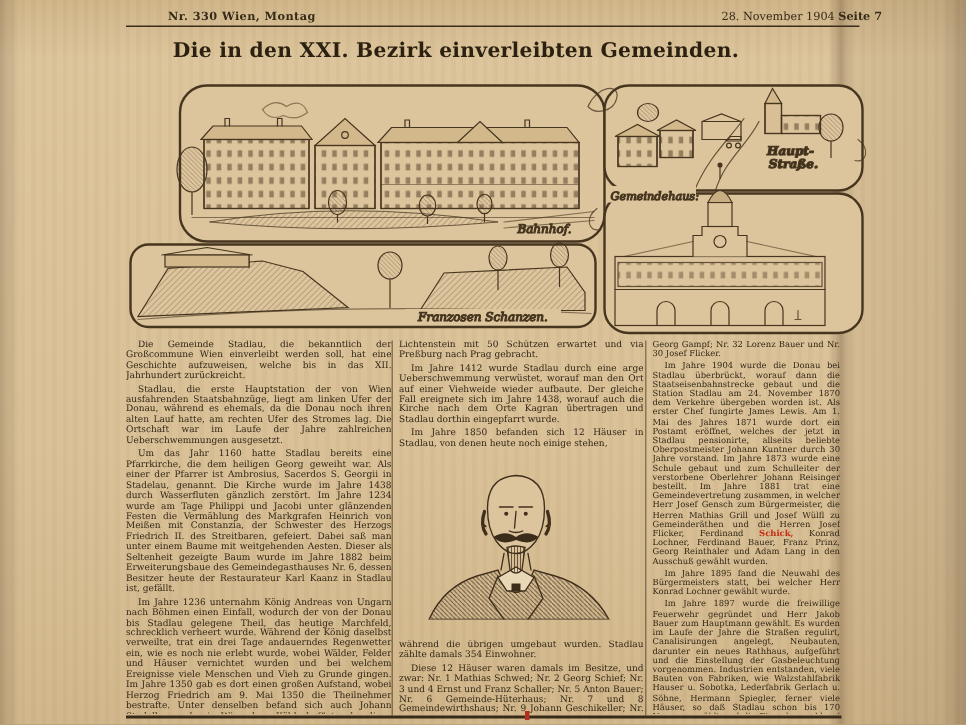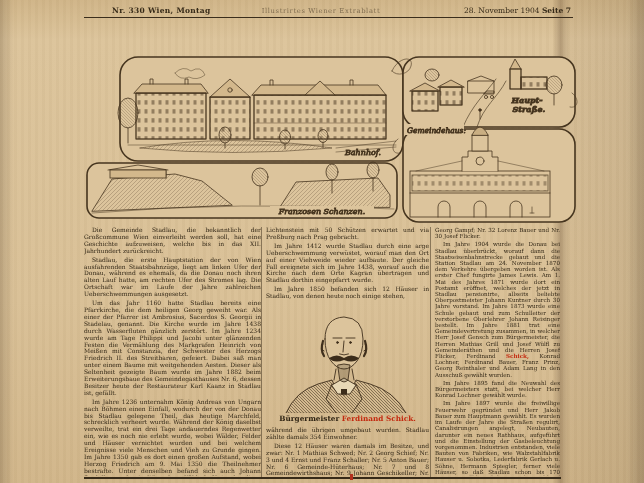--- a/index.html
+++ b/index.html
@@ -7,21 +7,21 @@
     font-family:"DejaVu Serif",serif;color:#322716;-webkit-text-size-adjust:none;
     background:
       repeating-linear-gradient(90deg, rgba(60,40,20,.025) 0 3px, rgba(255,250,240,.02) 3px 7px),
       linear-gradient(90deg, rgba(62,44,26,.20) 0, rgba(62,44,26,0) 14px),
       linear-gradient(270deg, rgba(62,44,26,.16) 0, rgba(62,44,26,0) 18px),
       linear-gradient(90deg, rgba(90,64,40,0) 553px, rgba(90,64,40,.30) 560px, rgba(90,64,40,.06) 569px, rgba(70,50,30,.10) 630px, rgba(62,44,26,.16) 644px),
       linear-gradient(180deg, #d0b588 0, #dcc49b 40px, #d9c096 300px, #d1b68a 483px);}
   .abs{position:absolute;}
   .hdr-left{left:112px;top:6px;font-size:7.5px;font-weight:bold;letter-spacing:.3px;color:#362a18;}
   .hdr-center{left:236px;top:7px;width:170px;text-align:center;font-size:6.8px;letter-spacing:.6px;color:rgba(56,44,28,.55);}
-  .hdr-right{right:73px;top:6px;font-size:7.5px;color:#362a18;}
+  .hdr-right{right:56px;top:6px;font-size:7.5px;color:#362a18;}
   .hdr-right b{font-weight:bold;}
   .hdr-rule{left:84px;top:16.5px;width:489px;height:1.7px;background:#3a2d1c;}
   .headline-wrap{left:84px;top:26px;width:440px;text-align:center;}
   .headline{font-size:13.5px;font-weight:bold;letter-spacing:.2px;color:#2c2111;}
   .subtitle{margin-top:2px;font-size:7.5px;font-weight:bold;color:#322716;}
   .col{position:absolute;top:227px;text-align:justify;overflow:hidden;
        font-size:6px;line-height:6.9px;color:#322716;}
   .col p{margin:0 0 2px 0;text-indent:8px;}
   .col p.noindent{text-indent:0;}
   #col1{left:84px;width:177px;height:249px;}
@@ -36,28 +36,28 @@
   .portrait-caption{left:266px;top:414px;width:163px;text-align:center;font-size:7.3px;font-weight:bold;color:#2e2313;}
   svg text{font-family:"DejaVu Serif",serif;}
   .capt{font-style:italic;fill:#3c2d1a;}
 </style>
 </head>
 <body>
 
 <div class="page">
 
   <div class="abs hdr-left">Nr. 330 Wien, Montag</div>
-  <div class="abs hdr-center">Illustrirtes Wiener Extrablatt</div>
   <div class="abs hdr-right">
     <span>28. November 1904</span>
     <b>Seite 7</b>
   </div>
   <div class="abs hdr-rule"></div>
 
   <div class="abs headline-wrap">
+    <div class="headline">Die in den XXI. Bezirk einverleibten Gemeinden.</div>
   </div>
 
   <svg class="abs" style="left:80px;top:53px;" width="500" height="173" viewBox="0 0 500 173">
     <defs>
       <pattern id="win" width="7" height="9" patternUnits="userSpaceOnUse">
         <rect x="1.5" y="2.2" width="3" height="4.4" fill="#4a3722" opacity=".5"></rect>
       </pattern>
       <pattern id="hatch" width="4" height="4" patternUnits="userSpaceOnUse">
         <path d="M0,4 L4,0" stroke="#4a3722" stroke-width=".5" opacity=".5"></path>
       </pattern>
@@ -221,20 +221,17 @@
       <path d="M57,41 a3,4 0 0 0 1,7 M99,41 a3,4 0 0 1 -1,7"></path>
       <path d="M67,35 h9 M80,35 h9"></path>
       <circle cx="71.5" cy="39.5" r=".9" fill="#3f2f1c"></circle>
       <circle cx="84.5" cy="39.5" r=".9" fill="#3f2f1c"></circle>
       <path d="M78,38 L77,49 M73.5,51 Q78,53 82.5,51"></path>
       <path d="M63,55 Q71,50 78,55 Q85,50 93,55 Q88,61 78,57 Q68,61 63,55 Z" fill="#3c2d1b" stroke="none"></path>
       <path d="M72,62 Q78,60 84,62 L82,77 Q78,81 74,77 Z" fill="url(#beardhatch)"></path>
     </g>
   </svg>
 
-  <div class="abs portrait-caption">
-    <span>Bürgermeister </span><span class="hl">Ferdinand Schick.</span>
-  </div>
 
   <div class="abs bottom-rule"></div>
   <div class="abs red-tick"></div>
 
 </div>
 
 </body></html>

